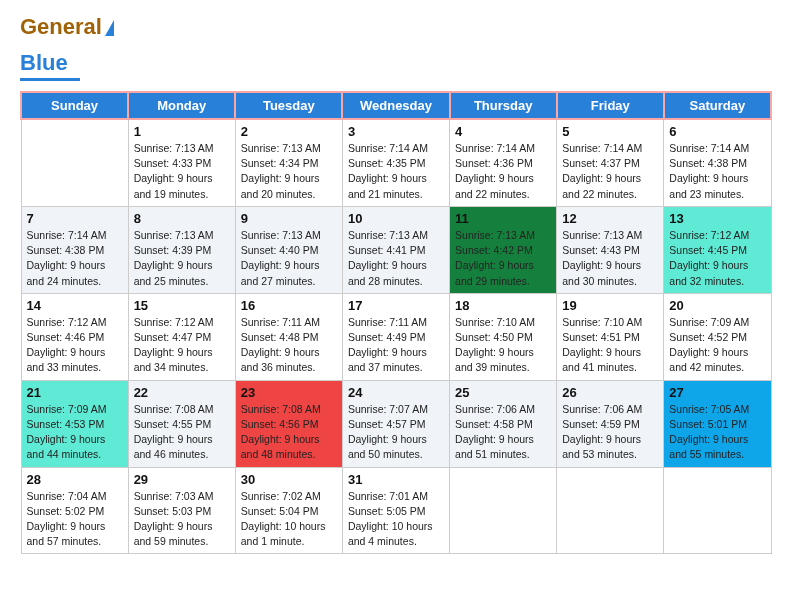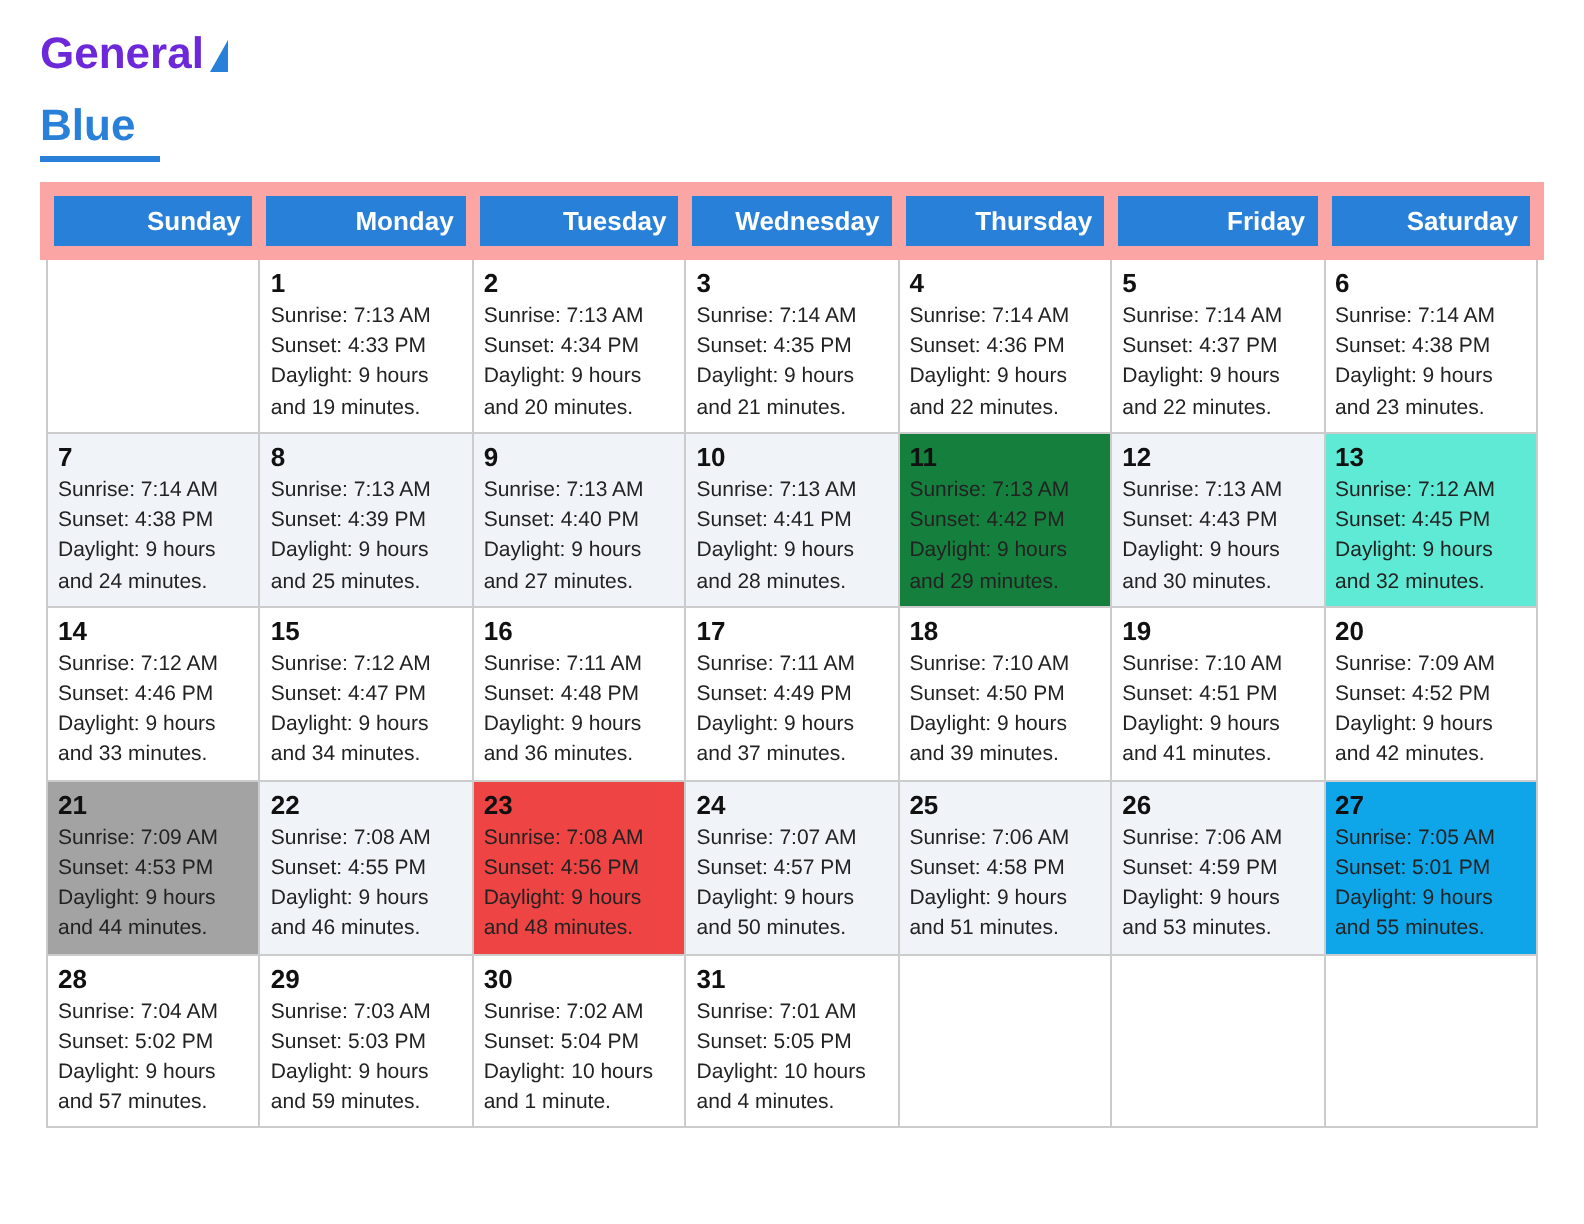--- a/index.html
+++ b/index.html
@@ -53,25 +53,25 @@
       color: #333;
     }
     .calendar {
       width: 100%;
       border-collapse: collapse;
       font-size: 11px;
     }
     .calendar th {
       background: #2980d9;
       color: #fff;
-      text-align: right;
+      text-align: center;
       padding: 5px 6px;
       font-size: 13px;
       font-weight: bold;
-      border: 7px solid #fca5a5;
+      border: 2px solid #fca5a5;
     }
     .calendar td {
       border: 1px solid #ccc;
       vertical-align: top;
       padding: 4px 5px;
       width: calc(100%/7);
       min-height: 80px;
       background: #fff;
     }
     .calendar tr:nth-child(even) td {
@@ -98,21 +98,21 @@
     }
   </style>
 </head>
 <body>
 
 <div class="page">
   <div class="header">
     <div class="logo">
       <div style="display:flex;align-items:center;">
         <span class="logo-text">
-          <span style="color:#6d28d9;">General</span><span style="display:inline-block;width:0;height:0;border-left:9px solid transparent;border-bottom:16px solid #2980d9;margin-left:3px;vertical-align:middle;"></span>
+          <span style="color:#a16207;">General</span><span style="display:inline-block;width:0;height:0;border-left:9px solid transparent;border-bottom:16px solid #2980d9;margin-left:3px;vertical-align:middle;"></span>
         </span>
       </div>
       <div style="display:flex;align-items:center;margin-top:-2px;">
         <span style="font-size:22px;font-weight:bold;color:#2980d9;margin-top:14px;">Blue</span>
       </div>
       <div class="logo-line"></div>
     </div>
     <div class="title-block">
       <div class="main-title"></div>
       <div class="subtitle"></div>
@@ -213,21 +213,21 @@
           <td>
             <span class="day-num">19</span>
             <div class="day-info">Sunrise: 7:10 AM<br>Sunset: 4:51 PM<br>Daylight: 9 hours and 41 minutes.</div>
           </td>
           <td>
             <span class="day-num">20</span>
             <div class="day-info">Sunrise: 7:09 AM<br>Sunset: 4:52 PM<br>Daylight: 9 hours and 42 minutes.</div>
           </td>
         </tr>
         <tr>
-          <td style="background: #a3a3a3;">
+          <td style="background: #5eead4;">
             <span class="day-num">21</span>
             <div class="day-info">Sunrise: 7:09 AM<br>Sunset: 4:53 PM<br>Daylight: 9 hours and 44 minutes.</div>
           </td>
           <td style="background: rgb(240, 244, 248);">
             <span class="day-num">22</span>
             <div class="day-info">Sunrise: 7:08 AM<br>Sunset: 4:55 PM<br>Daylight: 9 hours and 46 minutes.</div>
           </td>
           <td style="background: #ef4444;">
             <span class="day-num">23</span>
             <div class="day-info">Sunrise: 7:08 AM<br>Sunset: 4:56 PM<br>Daylight: 9 hours and 48 minutes.</div>

